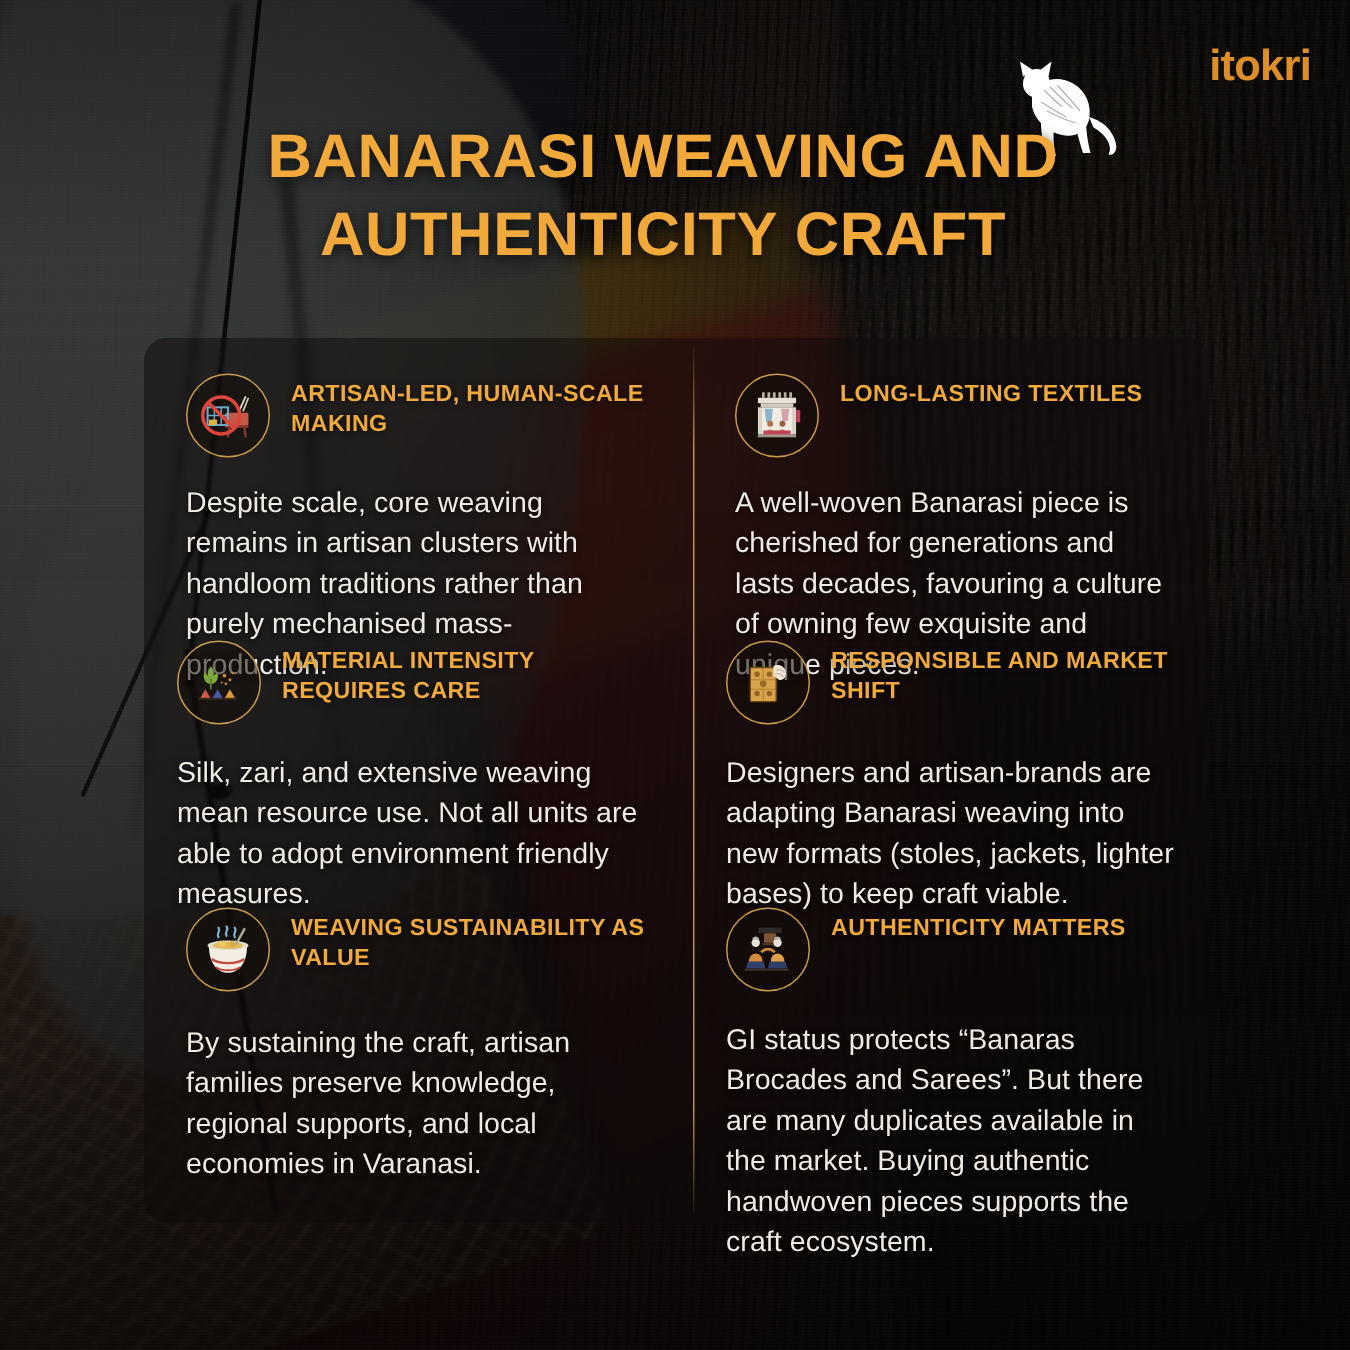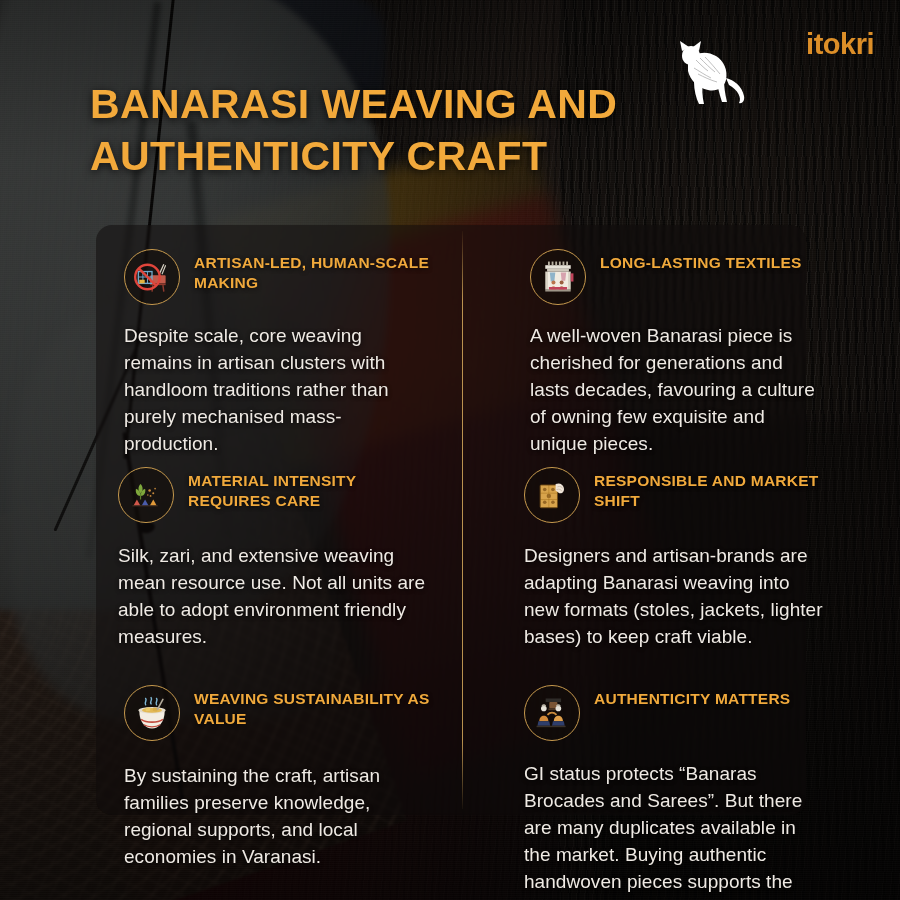--- a/index.html
+++ b/index.html
@@ -164,20 +164,21 @@
     font-size: 29px;
     font-weight: 700;
     letter-spacing: -0.5px;
     line-height: 1;
     opacity: .95;
   }
   .cat-icon { position: absolute; right: 152px; top: 38px; width: 76px; height: 70px; }
 
   .title {
     position: absolute; left: 0; right: 16px; top: 78px;
+    text-align: center;
     color: #F2A93B;
     font-size: 41px;
     font-weight: 700;
     line-height: 1.28;
     letter-spacing: 0.4px;
     text-shadow: 0 2px 9px rgba(0,0,0,0.75);
     padding: 0 90px;
   }
 
   
@@ -193,21 +194,20 @@
     left: 366px; top: 6px; width: 1px; height: 578px;
     background: linear-gradient(180deg, rgba(196,152,72,0.05), rgba(214,170,92,0.85) 12%,
                 rgba(214,170,92,0.85) 88%, rgba(196,152,72,0.05));
   }
 
   .grid {
     position: absolute; inset: 0;
     display: grid;
     grid-template-columns: 366px 344px;
     grid-template-rows: 178px 178px 1fr;
-    gap: 40px;
   }
 
   .card { position: relative; padding: 22px 28px 0 28px; }
   .card.right { padding-left: 22px; padding-right: 20px; }
 
   .card-head { display: flex; align-items: flex-start; gap: 14px; }
 
   .icon-badge {
     flex: 0 0 auto;
     width: 56px; height: 56px;

